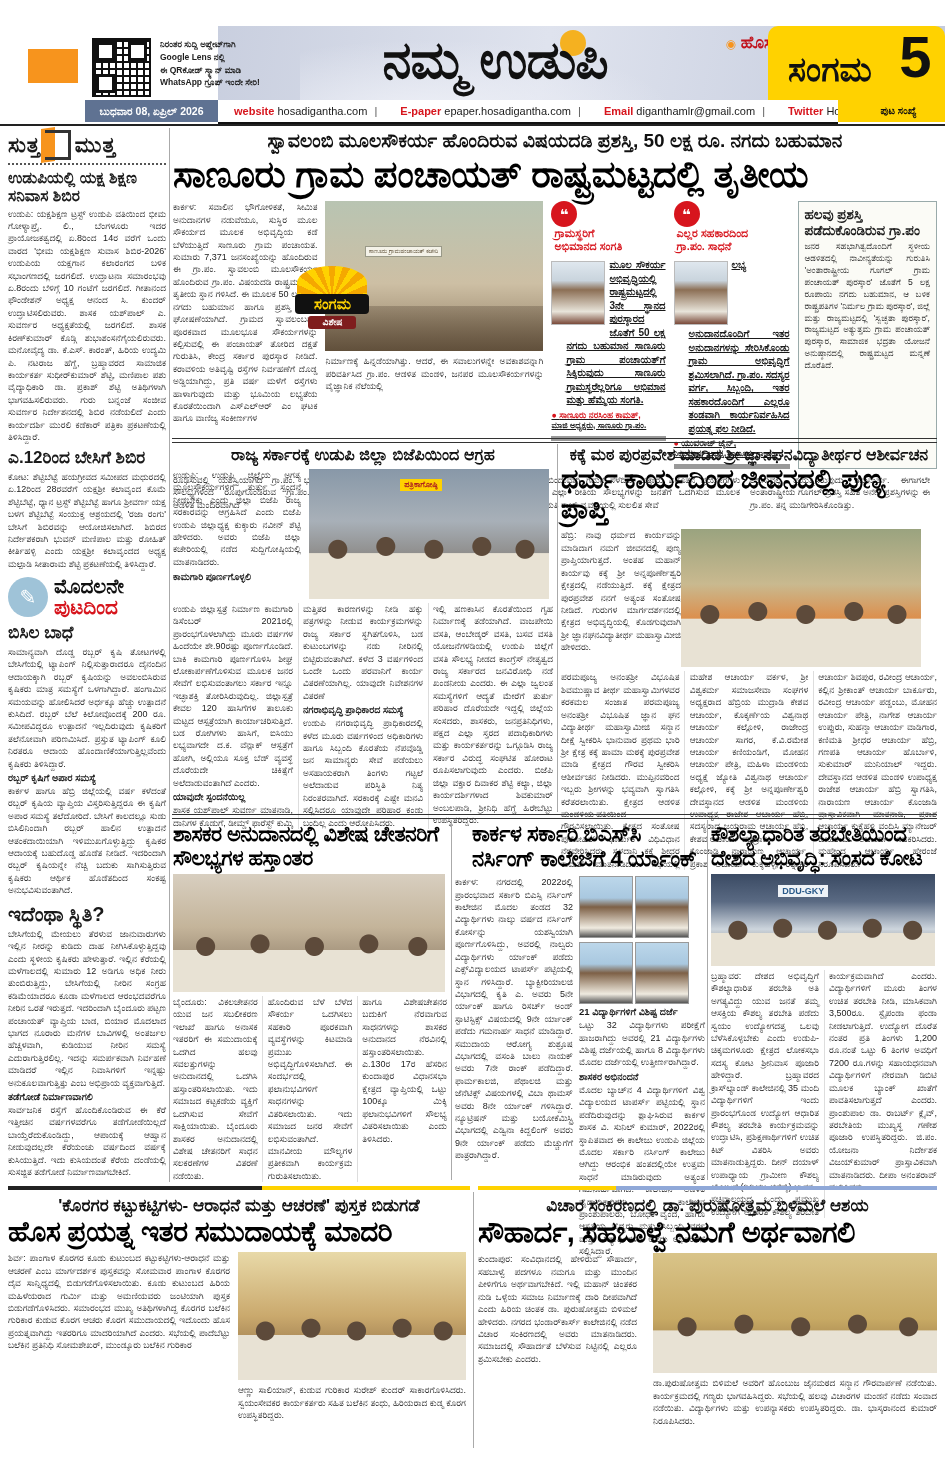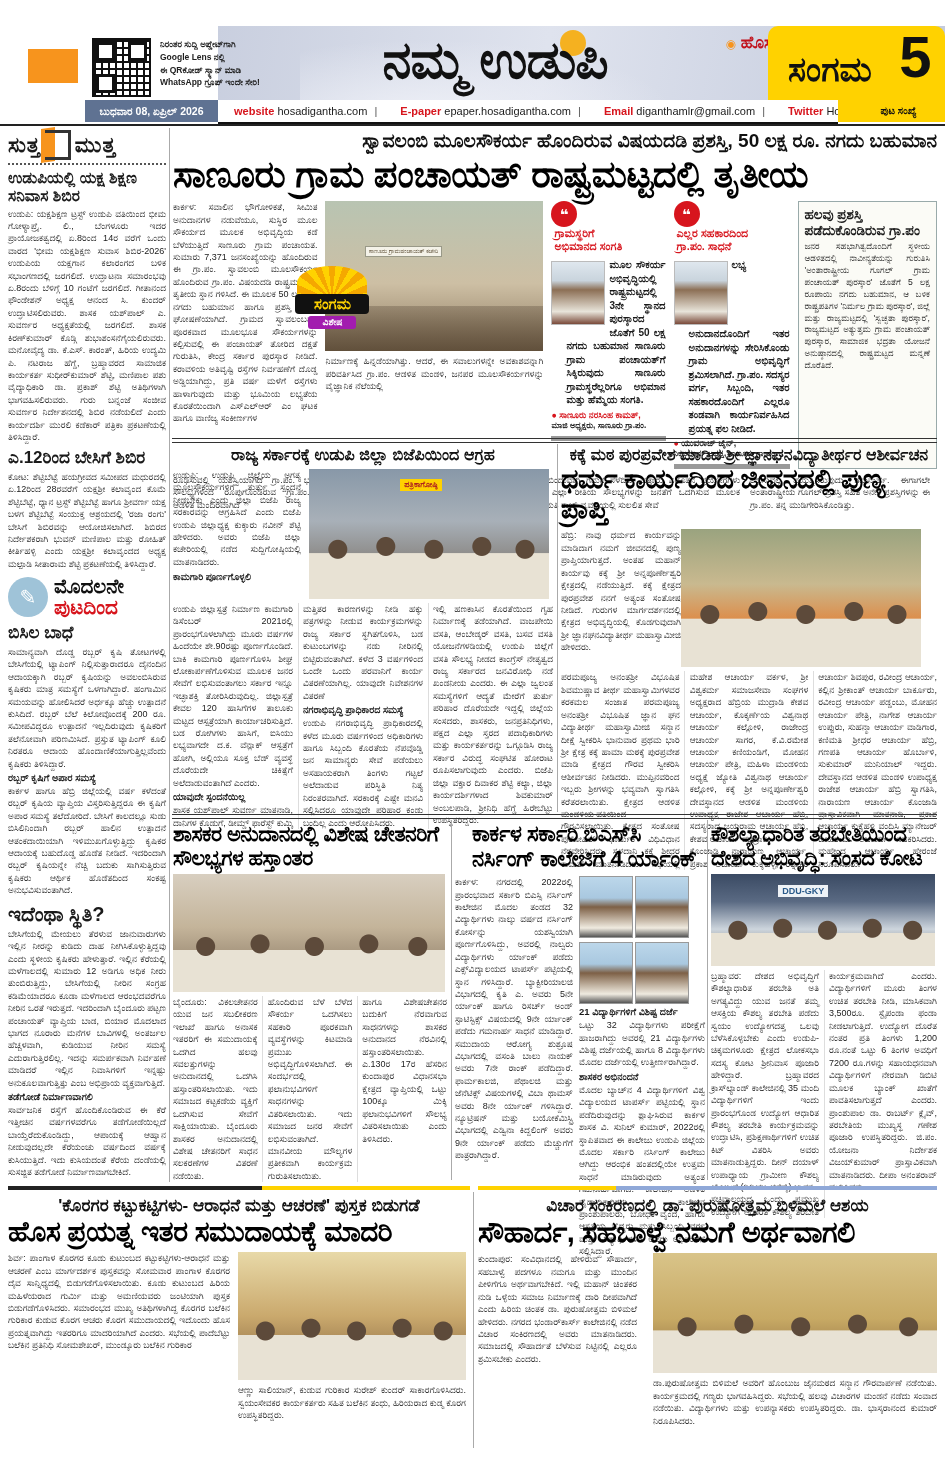--- a/index.html
+++ b/index.html
@@ -51,22 +51,22 @@
                  radial-gradient(circle at 32% 26%,#5d4a3a 9px,transparent 10px),
                  radial-gradient(circle at 52% 30%,#5d4a3a 9px,transparent 10px),
                  radial-gradient(circle at 72% 26%,#5d4a3a 9px,transparent 10px),
                  radial-gradient(circle at 90% 30%,#5d4a3a 9px,transparent 10px),
                  linear-gradient(180deg,transparent 35%,#e8e2d4 36%);}
   .caption-sign{position:absolute;left:18%;top:30%;background:#f4f2e8;color:#4a3b22;font-size:6px;padding:1px 3px;border:1px solid #998;}
   .badge{position:absolute;width:74px;text-align:center;z-index:5;}
   .badge .burst{width:70px;height:34px;margin:0 auto;border-radius:50% 50% 0 0;
       background:repeating-conic-gradient(from -90deg at 50% 100%, #ffd200 0deg 12deg, #f5a800 12deg 24deg);}
   .badge .b1{background:#111;color:#ffd200;font-size:15px;font-weight:bold;border-radius:4px;padding:1px 0;margin-top:-6px;}
-  .badge .b2{background:#a21caf;color:#fff;font-size:9px;font-weight:bold;border-radius:3px;width:48px;margin:2px auto 0;padding:1px 0;}
-  .quote{position:relative;}
+  .badge .b2{background:#7f1d1d;color:#fff;font-size:9px;font-weight:bold;border-radius:3px;width:48px;margin:2px auto 0;padding:1px 0;}
+  .quote{position:relative;text-decoration:underline;}
   .quote .qmark{width:26px;height:26px;border-radius:50%;background:#d7151d;color:#fff;font-size:15px;
         text-align:center;line-height:28px;font-weight:bold;display:inline-block;vertical-align:top;}
   .quote .qtitle{display:inline-block;width:calc(100% - 32px);color:#d7151d;font-size:11px;font-weight:bold;line-height:1.15;margin-left:3px;}
   .quote .portrait{float:left;width:52px;height:62px;margin:3px 4px 2px 0;
         background:linear-gradient(180deg,#dfe7ee 0%,#c9d4dd 30%,#8c6f55 45%,#e8e4da 80%,#7a4a3a 100%);border:1px solid #bbb;}
   .quote .qtext{font-size:10px;font-weight:bold;line-height:1.35;text-align:justify;margin-left:15px;}
   .quote .attr{font-size:8.8px;font-weight:bold;margin-top:3px;}
   .quote .attr .dot{color:#d7151d;}
   .quote .role{font-size:8.2px;font-weight:bold;}
   .quote .endbar{height:5px;background:#999;margin-top:5px;}
@@ -162,21 +162,21 @@
     <div class="subhd">ರಬ್ಬರ್ ಕೃಷಿಗೆ ಅಪಾರ ಸಮಸ್ಯೆ</div>
     <div class="btxt">ಕಾರ್ಕಳ ಹಾಗೂ ಹೆಬ್ರಿ ಜಿಲ್ಲೆಯಲ್ಲಿ ವರ್ಷ ಕಳೆದಂತೆ ರಬ್ಬರ್ ಕೃಷಿಯ ವ್ಯಾಪ್ತಿಯ ವಿಸ್ತರಿಸುತ್ತಿದ್ದರೂ ಈ ಕೃಷಿಗೆ ಅಪಾರ ಸಮಸ್ಯೆ ತಲೆದೋರಿದೆ. ಬೇಸಿಗೆ ಕಾಲದಲ್ಲೂ ಸುಡು ಬಿಸಿಲಿನಿಂದಾಗಿ ರಬ್ಬರ್ ಹಾಲಿನ ಉತ್ಪಾದನೆ ಆತಂಕದಾಯಿಯಾಗಿ ಇಳಿಮುಖಗೊಳ್ಳುತ್ತಿದ್ದು ಕೃಷಿಕರ ಆದಾಯಕ್ಕೆ ಬಹುದೊಡ್ಡ ಹೊಡೆತ ನೀಡಿದೆ. ಇದರಿಂದಾಗಿ ರಬ್ಬರ್ ಕೃಷಿಯನ್ನೇ ನೆಚ್ಚಿ ಬದುಕು ಸಾಗಿಸುತ್ತಿರುವ ಕೃಷಿಕರು ಆರ್ಥಿಕ ಹೊಡೆತದಿಂದ ಸಂಕಷ್ಟ ಅನುಭವಿಸುವಂತಾಗಿದೆ.</div>
     <div class="rail-big-head" style="font-size:20px">ಇದೆಂಥಾ ಸ್ಥಿತಿ?</div>
     <div class="btxt">ಬೇಸಿಗೆಯಲ್ಲಿ ಮೇಯಲು ತೆರಳುವ ಜಾನುವಾರುಗಳು ಇಲ್ಲಿನ ನೀರನ್ನು ಕುಡಿದು ದಾಹ ನೀಗಿಸಿಕೊಳ್ಳುತ್ತಿದ್ದವು ಎಂದು ಸ್ಥಳೀಯ ಕೃಷಿಕರು ಹೇಳುತ್ತಾರೆ. ಇಲ್ಲಿನ ಕೆರೆಯಲ್ಲಿ ಮಳೆಗಾಲದಲ್ಲಿ ಸುಮಾರು 12 ಅಡಿಗೂ ಅಧಿಕ ನೀರು ತುಂಬಿರುತ್ತಿದ್ದು, ಬೇಸಿಗೆಯಲ್ಲಿ ನೀರಿನ ಸಂಗ್ರಹ ಕಡಿಮೆಯಾದರೂ ಕೂಡಾ ಮಳೆಗಾಲದ ಆರಂಭದವರೆಗೂ ನೀರಿನ ಒರತೆ ಇರುತ್ತದೆ. ಇದರಿಂದಾಗಿ ಬೈಂದೂರು ಪಟ್ಟಣ ಪಂಚಾಯತ್ ವ್ಯಾಪ್ತಿಯ ಬಾಡ, ಬಿಯಾರ ಮೊದಲಾದ ಭಾಗದ ನೂರಾರು ಮನೆಗಳ ಬಾವಿಗಳಲ್ಲಿ ಅಂತರ್ಜಲ ಹೆಚ್ಚಳವಾಗಿ, ಕುಡಿಯುವ ನೀರಿನ ಸಮಸ್ಯೆ ಎದುರಾಗುತ್ತಿರಲಿಲ್ಲ. ಇದನ್ನು ಸಮರ್ಪಕವಾಗಿ ನಿರ್ವಹಣೆ ಮಾಡಿದರೆ ಇಲ್ಲಿನ ನಿವಾಸಿಗಳಿಗೆ ಇನ್ನಷ್ಟು ಅನುಕೂಲವಾಗುತ್ತಿತ್ತು ಎಂಬ ಅಭಿಪ್ರಾಯ ವ್ಯಕ್ತವಾಗುತ್ತಿದೆ.</div>
     <div class="subhd">ತಡೆಗೋಡೆ ನಿರ್ಮಾಣವಾಗಲಿ</div>
     <div class="btxt">ಸಾರ್ವಜನಿಕ ರಸ್ತೆಗೆ ಹೊಂದಿಕೊಂಡಿರುವ ಈ ಕೆರೆ ಇತ್ತೀಚಿನ ವರ್ಷಗಳವರೆಗೂ ತಡೆಗೋಡೆಯಿಲ್ಲದೆ ಬಾಯ್ತೆರೆದುಕೊಂಡಿದ್ದು, ಆಪಾಯಕ್ಕೆ ಆಹ್ವಾನ ನೀಡುವುದಲ್ಲದೇ ಕೆರೆಯಂಚು ವರ್ಷದಿಂದ ವರ್ಷಕ್ಕೆ ಕುಸಿಯುತ್ತಿದೆ. ಇದು ಕುಸಿಯದಂತೆ ಕೆರೆಯ ದಂಡೆಯಲ್ಲಿ ಸುಸಜ್ಜಿತ ತಡೆಗೋಡೆ ನಿರ್ಮಾಣವಾಗಬೇಕಿದೆ.</div>
   </div>
   <div class="vrule" style="left:169px;top:128px;height:1054px;"></div>
 
   <div style="position:absolute;left:173px;top:130px;width:764px;">
-    <div class="kicker" style="font-size:19px;text-align:right;">ಸ್ವಾವಲಂಬಿ ಮೂಲಸೌಕರ್ಯ ಹೊಂದಿರುವ ವಿಷಯದಡಿ ಪ್ರಶಸ್ತಿ, 50 ಲಕ್ಷ ರೂ. ನಗದು ಬಹುಮಾನ</div>
+    <div class="kicker" style="font-size:19px;">ಸ್ವಾವಲಂಬಿ ಮೂಲಸೌಕರ್ಯ ಹೊಂದಿರುವ ವಿಷಯದಡಿ ಪ್ರಶಸ್ತಿ, 50 ಲಕ್ಷ ರೂ. ನಗದು ಬಹುಮಾನ</div>
     <div class="headline" style="font-size:37px;margin-top:2px;">ಸಾಣೂರು ಗ್ರಾಮ ಪಂಚಾಯತ್ ರಾಷ್ಟ್ರಮಟ್ಟದಲ್ಲಿ ತೃತೀಯ</div>
     <div style="display:flex;gap:8px;margin-top:6px;">
       <div style="width:152px;" class="btxt">ಕಾರ್ಕಳ: ಸವಾಲಿನ ಭೌಗೋಳಿಕತೆ, ಸೀಮಿತ ಅನುದಾನಗಳ ನಡುವೆಯೂ, ಸುಸ್ಥಿರ ಮೂಲ ಸೌಕರ್ಯದ ಮೂಲಕ ಅಭಿವೃದ್ಧಿಯ ಕಡೆ ಬೆಳೆಯುತ್ತಿದೆ ಸಾಣೂರು ಗ್ರಾಮ ಪಂಚಾಯತ. ಸುಮಾರು 7,371 ಜನಸಂಖ್ಯೆಯನ್ನು ಹೊಂದಿರುವ ಈ ಗ್ರಾ.ಪಂ. ಸ್ವಾವಲಂಬಿ ಮೂಲಸೌಕರ್ಯ ಹೊಂದಿರುವ ಗ್ರಾ.ಪಂ. ವಿಷಯದಡಿ ರಾಷ್ಟ್ರಮಟ್ಟದಲ್ಲಿ ತೃತೀಯ ಸ್ಥಾನ ಗಳಿಸಿದೆ. ಈ ಮೂಲಕ 50 ಲಕ್ಷ ರೂ. ನಗದು ಬಹುಮಾನ ಹಾಗೂ ಪ್ರಶಸ್ತಿ ಫಲಕ ಘೋಷಣೆಯಾಗಿದೆ. ಗ್ರಾಮದ ಸ್ವಾವಲಂಬನೆಗೆ ಪೂರಕವಾದ ಮೂಲಭೂತ ಸೌಕರ್ಯಗಳನ್ನು ಕಲ್ಪಿಸುವಲ್ಲಿ ಈ ಪಂಚಾಯತ್ ತೋರಿದ ದಕ್ಷತೆ ಗುರುತಿಸಿ, ಕೇಂದ್ರ ಸರ್ಕಾರ ಪುರಸ್ಕಾರ ನೀಡಿದೆ. ಕರಾವಳಿಯ ಅತಿವೃಷ್ಟಿ ರಸ್ತೆಗಳ ನಿರ್ವಹಣೆಗೆ ದೊಡ್ಡ ಅಡ್ಡಿಯಾಗಿದ್ದು, ಪ್ರತಿ ವರ್ಷ ಮಳೆಗೆ ರಸ್ತೆಗಳು ಹಾಳಾಗುವುದು ಮತ್ತು ಭೂಮಿಯ ಲಭ್ಯತೆಯ ಕೊರತೆಯಿಂದಾಗಿ ಎಸ್‌ಎಲ್‌ಆರ್ ಎಂ ಘಟಕ ಹಾಗೂ ವಾಣಿಜ್ಯ ಸಂಕೀರ್ಣಗಳ</div>
       <div style="width:218px;position:relative;">
         <div class="photo" style="width:218px;height:150px;">
           <div class="caption-sign">ಸಾಣೂರು ಗ್ರಾಮಪಂಚಾಯತ್ ಕಚೇರಿ</div>
           <div class="band"></div>
         </div>
         <div class="badge" style="left:-30px;top:65px;">
           <div class="burst"></div>

